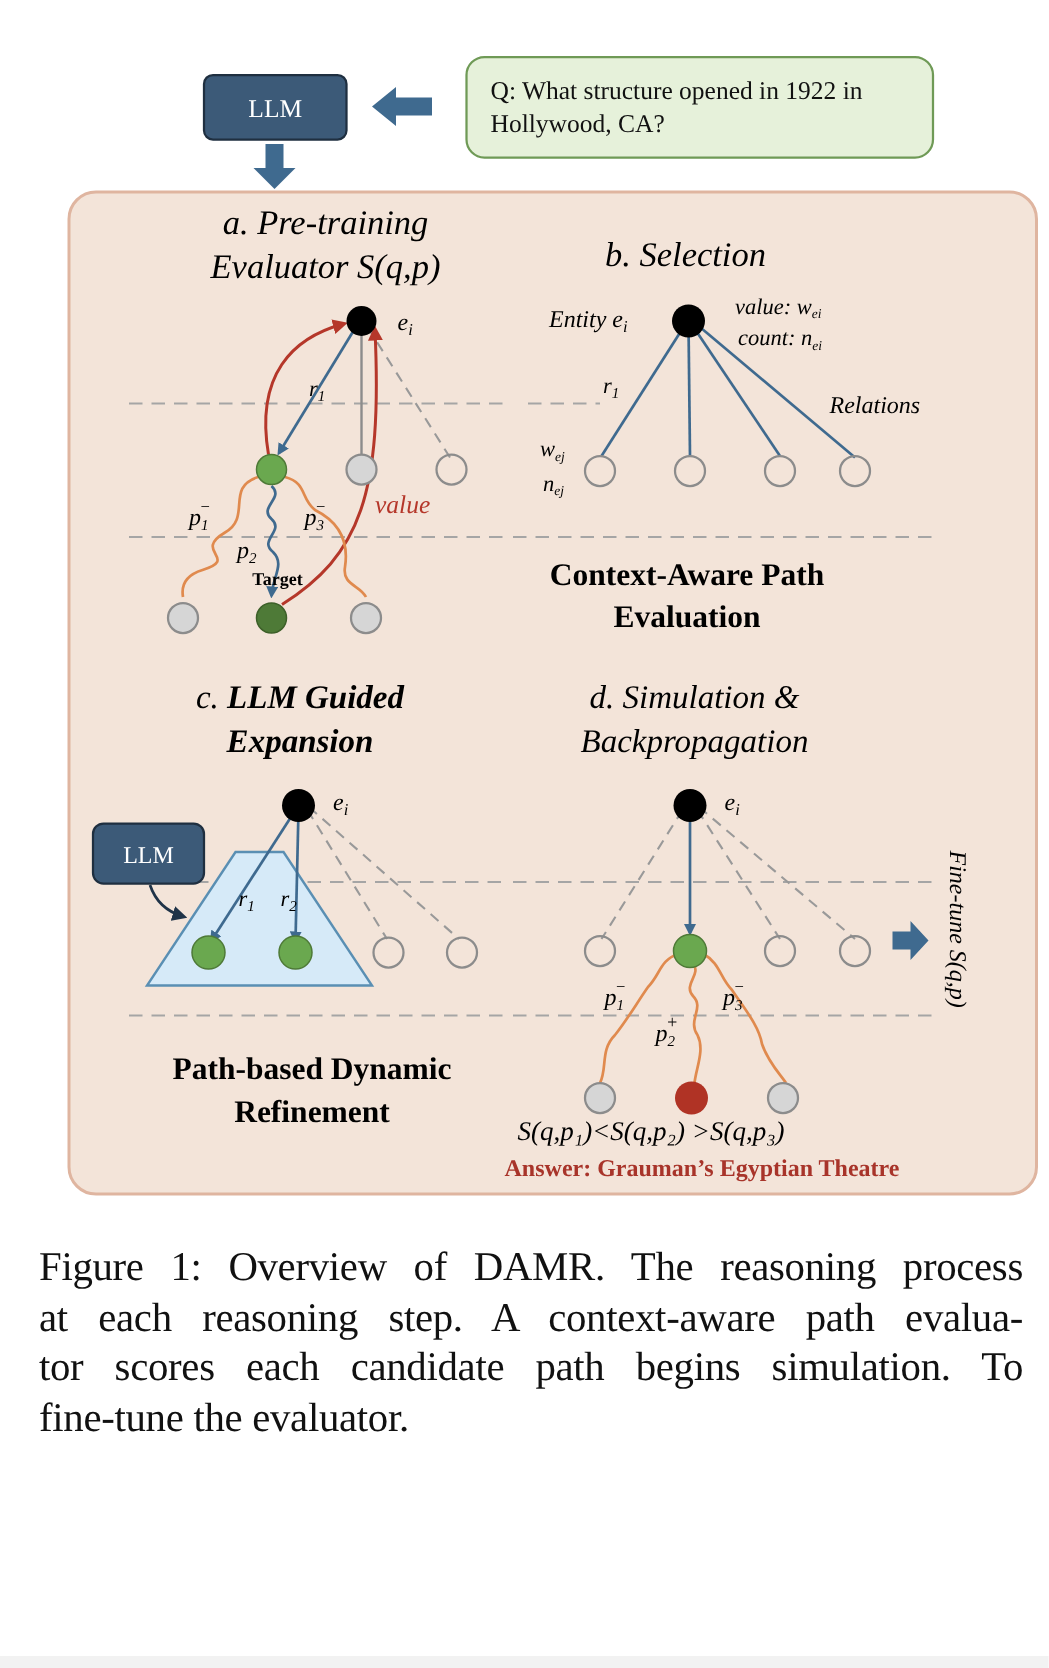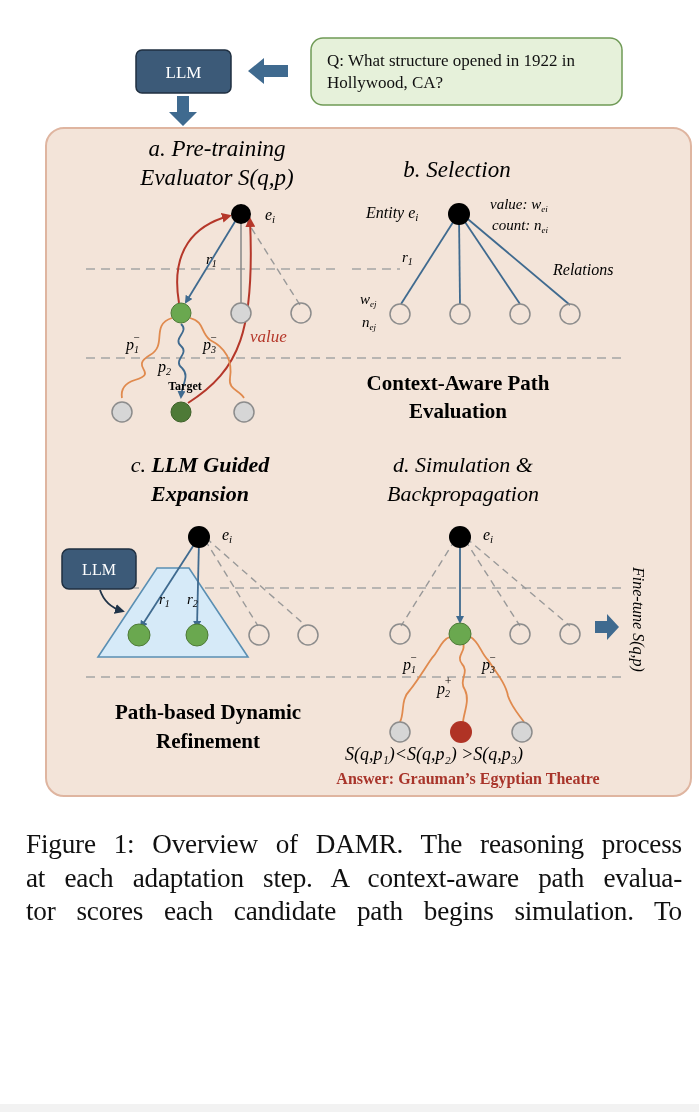--- a/index.html
+++ b/index.html
@@ -169,16 +169,17 @@
   <text x="403" y="670" font-style="italic" font-size="16"><tspan>p</tspan><tspan font-size="10" dy="3">1</tspan><tspan font-size="11" dx="-6" dy="-12">−</tspan></text>
   <text x="482" y="670" font-style="italic" font-size="16"><tspan>p</tspan><tspan font-size="10" dy="3">3</tspan><tspan font-size="11" dx="-6" dy="-12">−</tspan></text>
   <text x="437" y="694" font-style="italic" font-size="16"><tspan>p</tspan><tspan font-size="10" dy="3">2</tspan><tspan font-size="12" dx="-6" dy="-12">+</tspan></text>
   <text x="345" y="760" font-style="italic" font-size="18">S(q,p₁)&lt;S(q,p₂) &gt;S(q,p₃)</text>
   <text x="468" y="784" text-anchor="middle" font-weight="bold" font-size="16" fill="#a8342a">Answer: Grauman’s Egyptian Theatre</text>
   <text transform="translate(633,567) rotate(90)" font-style="italic" font-size="16">Fine-tune S(q,p)</text>
 </svg>
 
 <div id="caption">
     <span class="ln">Figure 1: Overview of DAMR. The reasoning process</span>
-    <span class="ln">at each adaptation step. A context-aware path evalua-</span>
+    <span class="ln">at each reasoning step. A context-aware path evalua-</span>
     <span class="ln">tor scores each candidate path begins simulation. To</span>
+    <span class="ln last">fine-tune the evaluator.</span>
   </div>
 <div id="bottom-strip"></div>
 
 </body></html>

